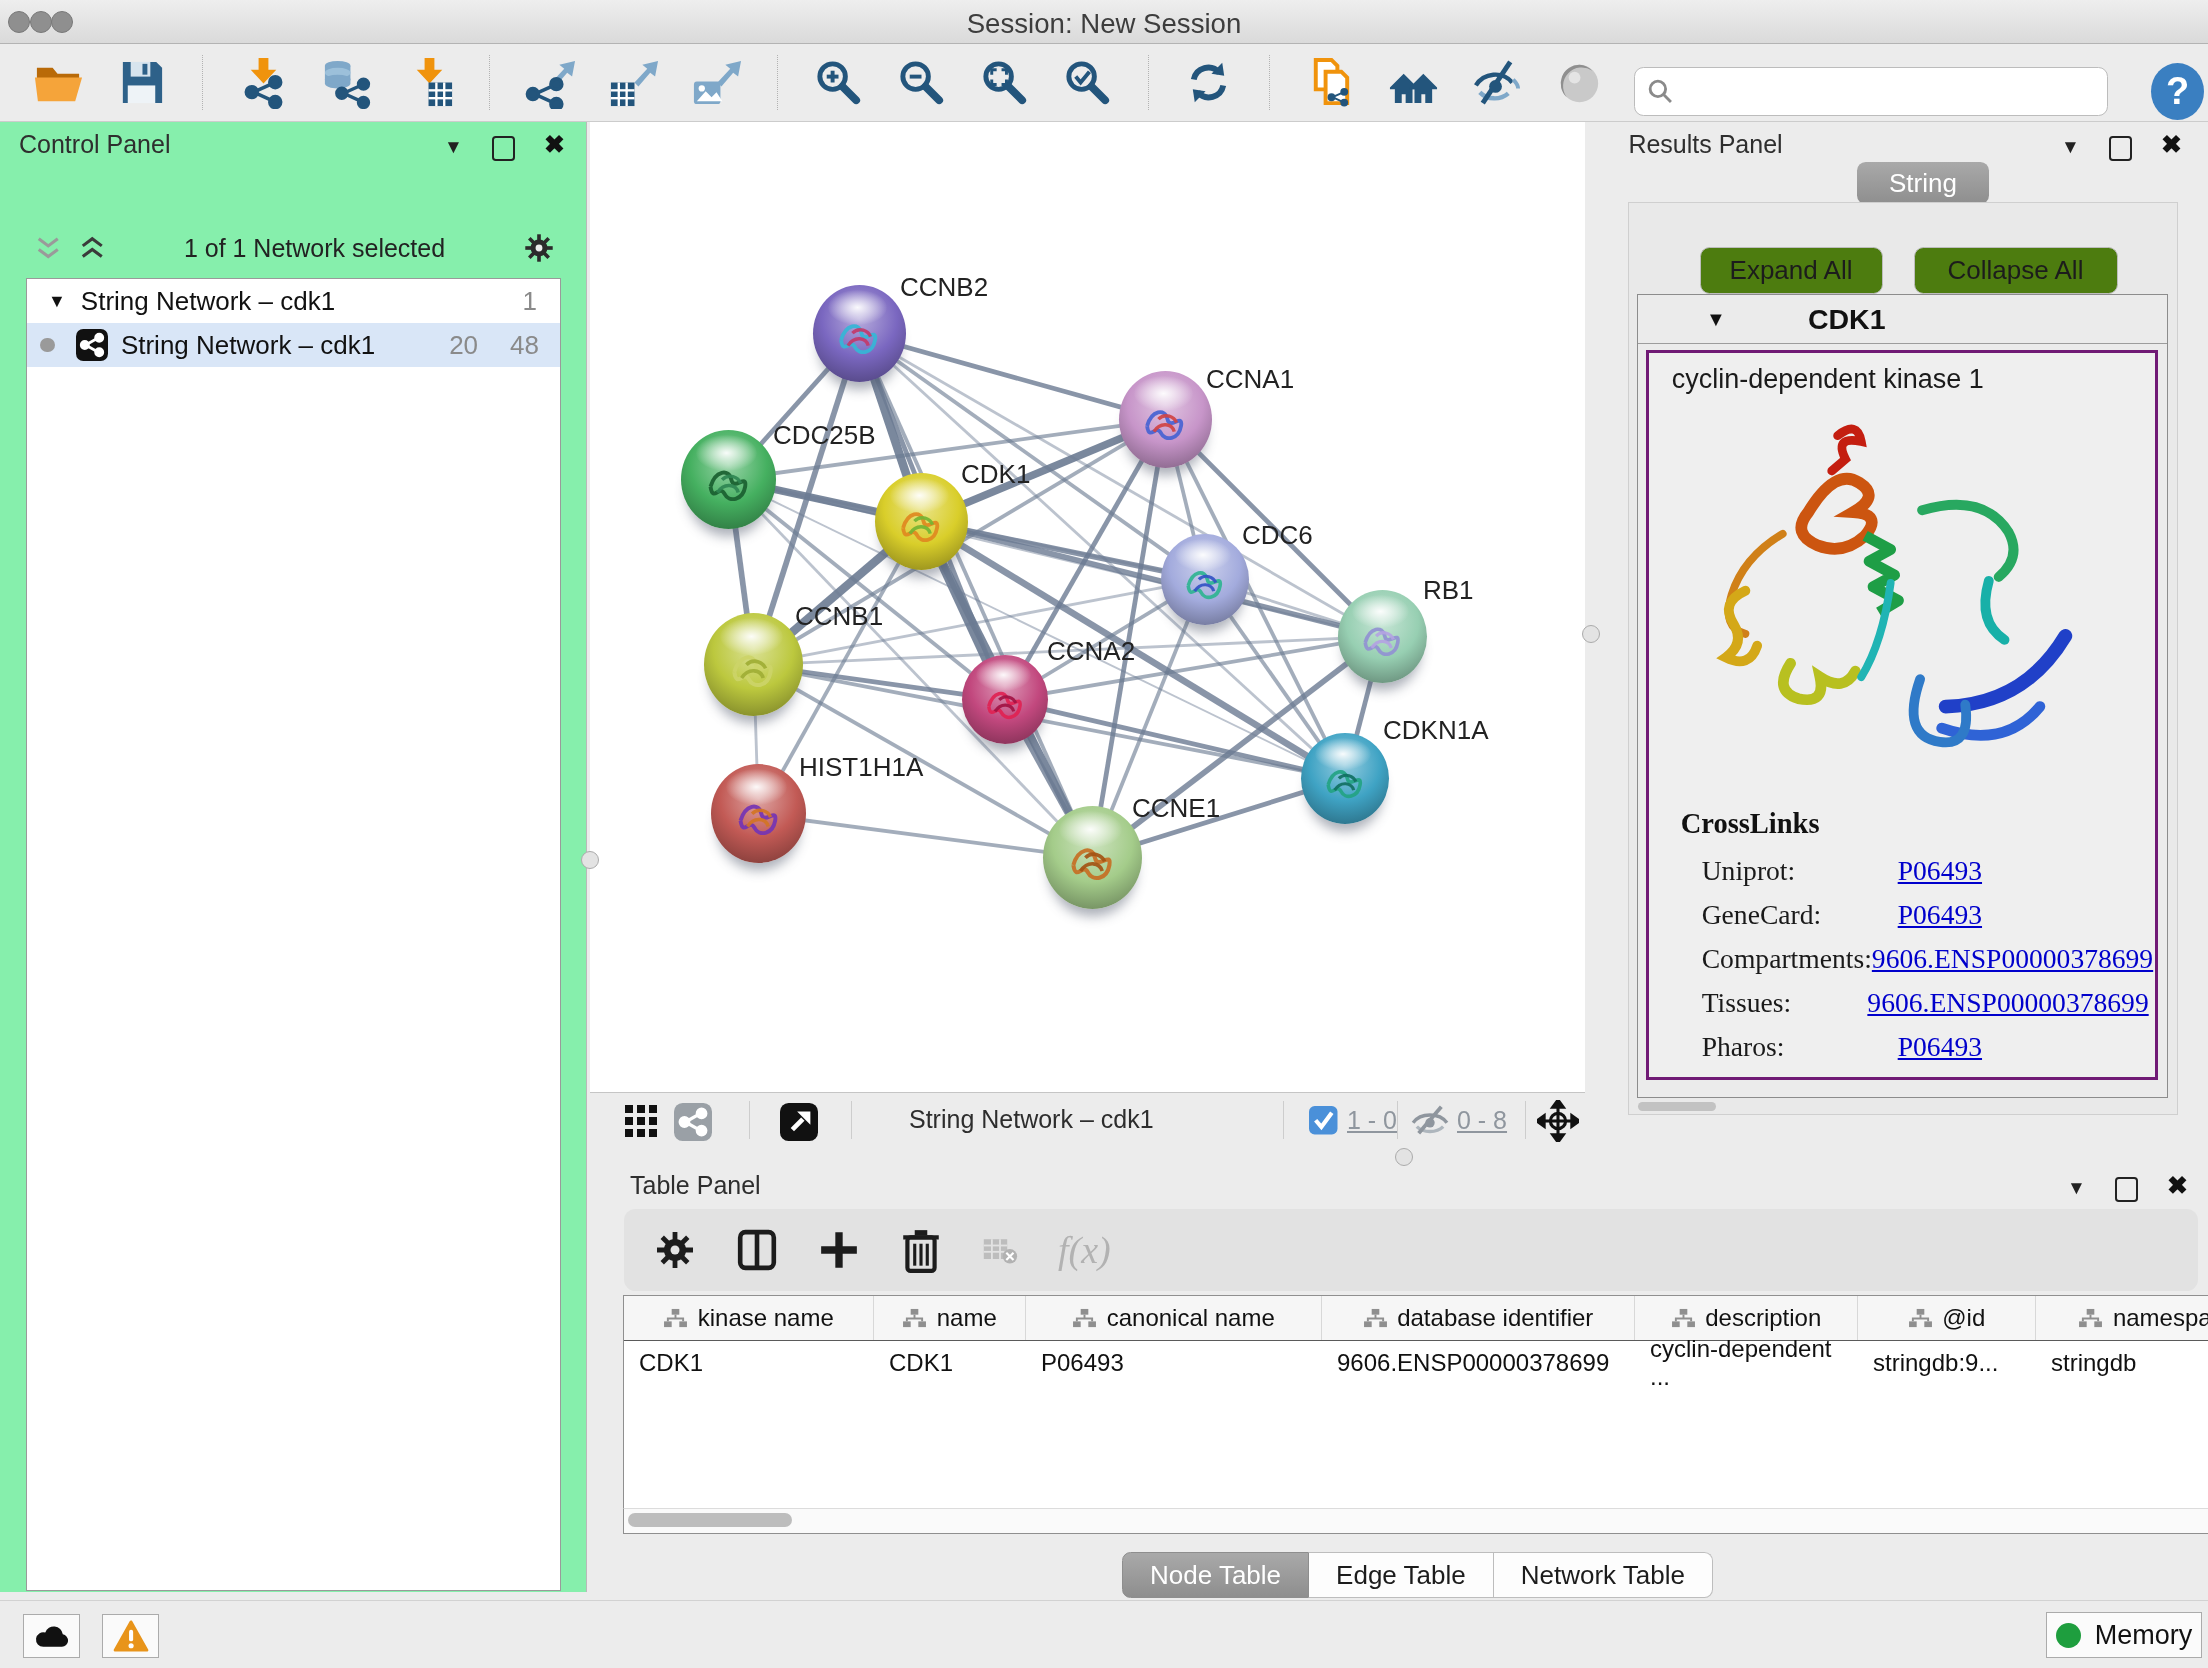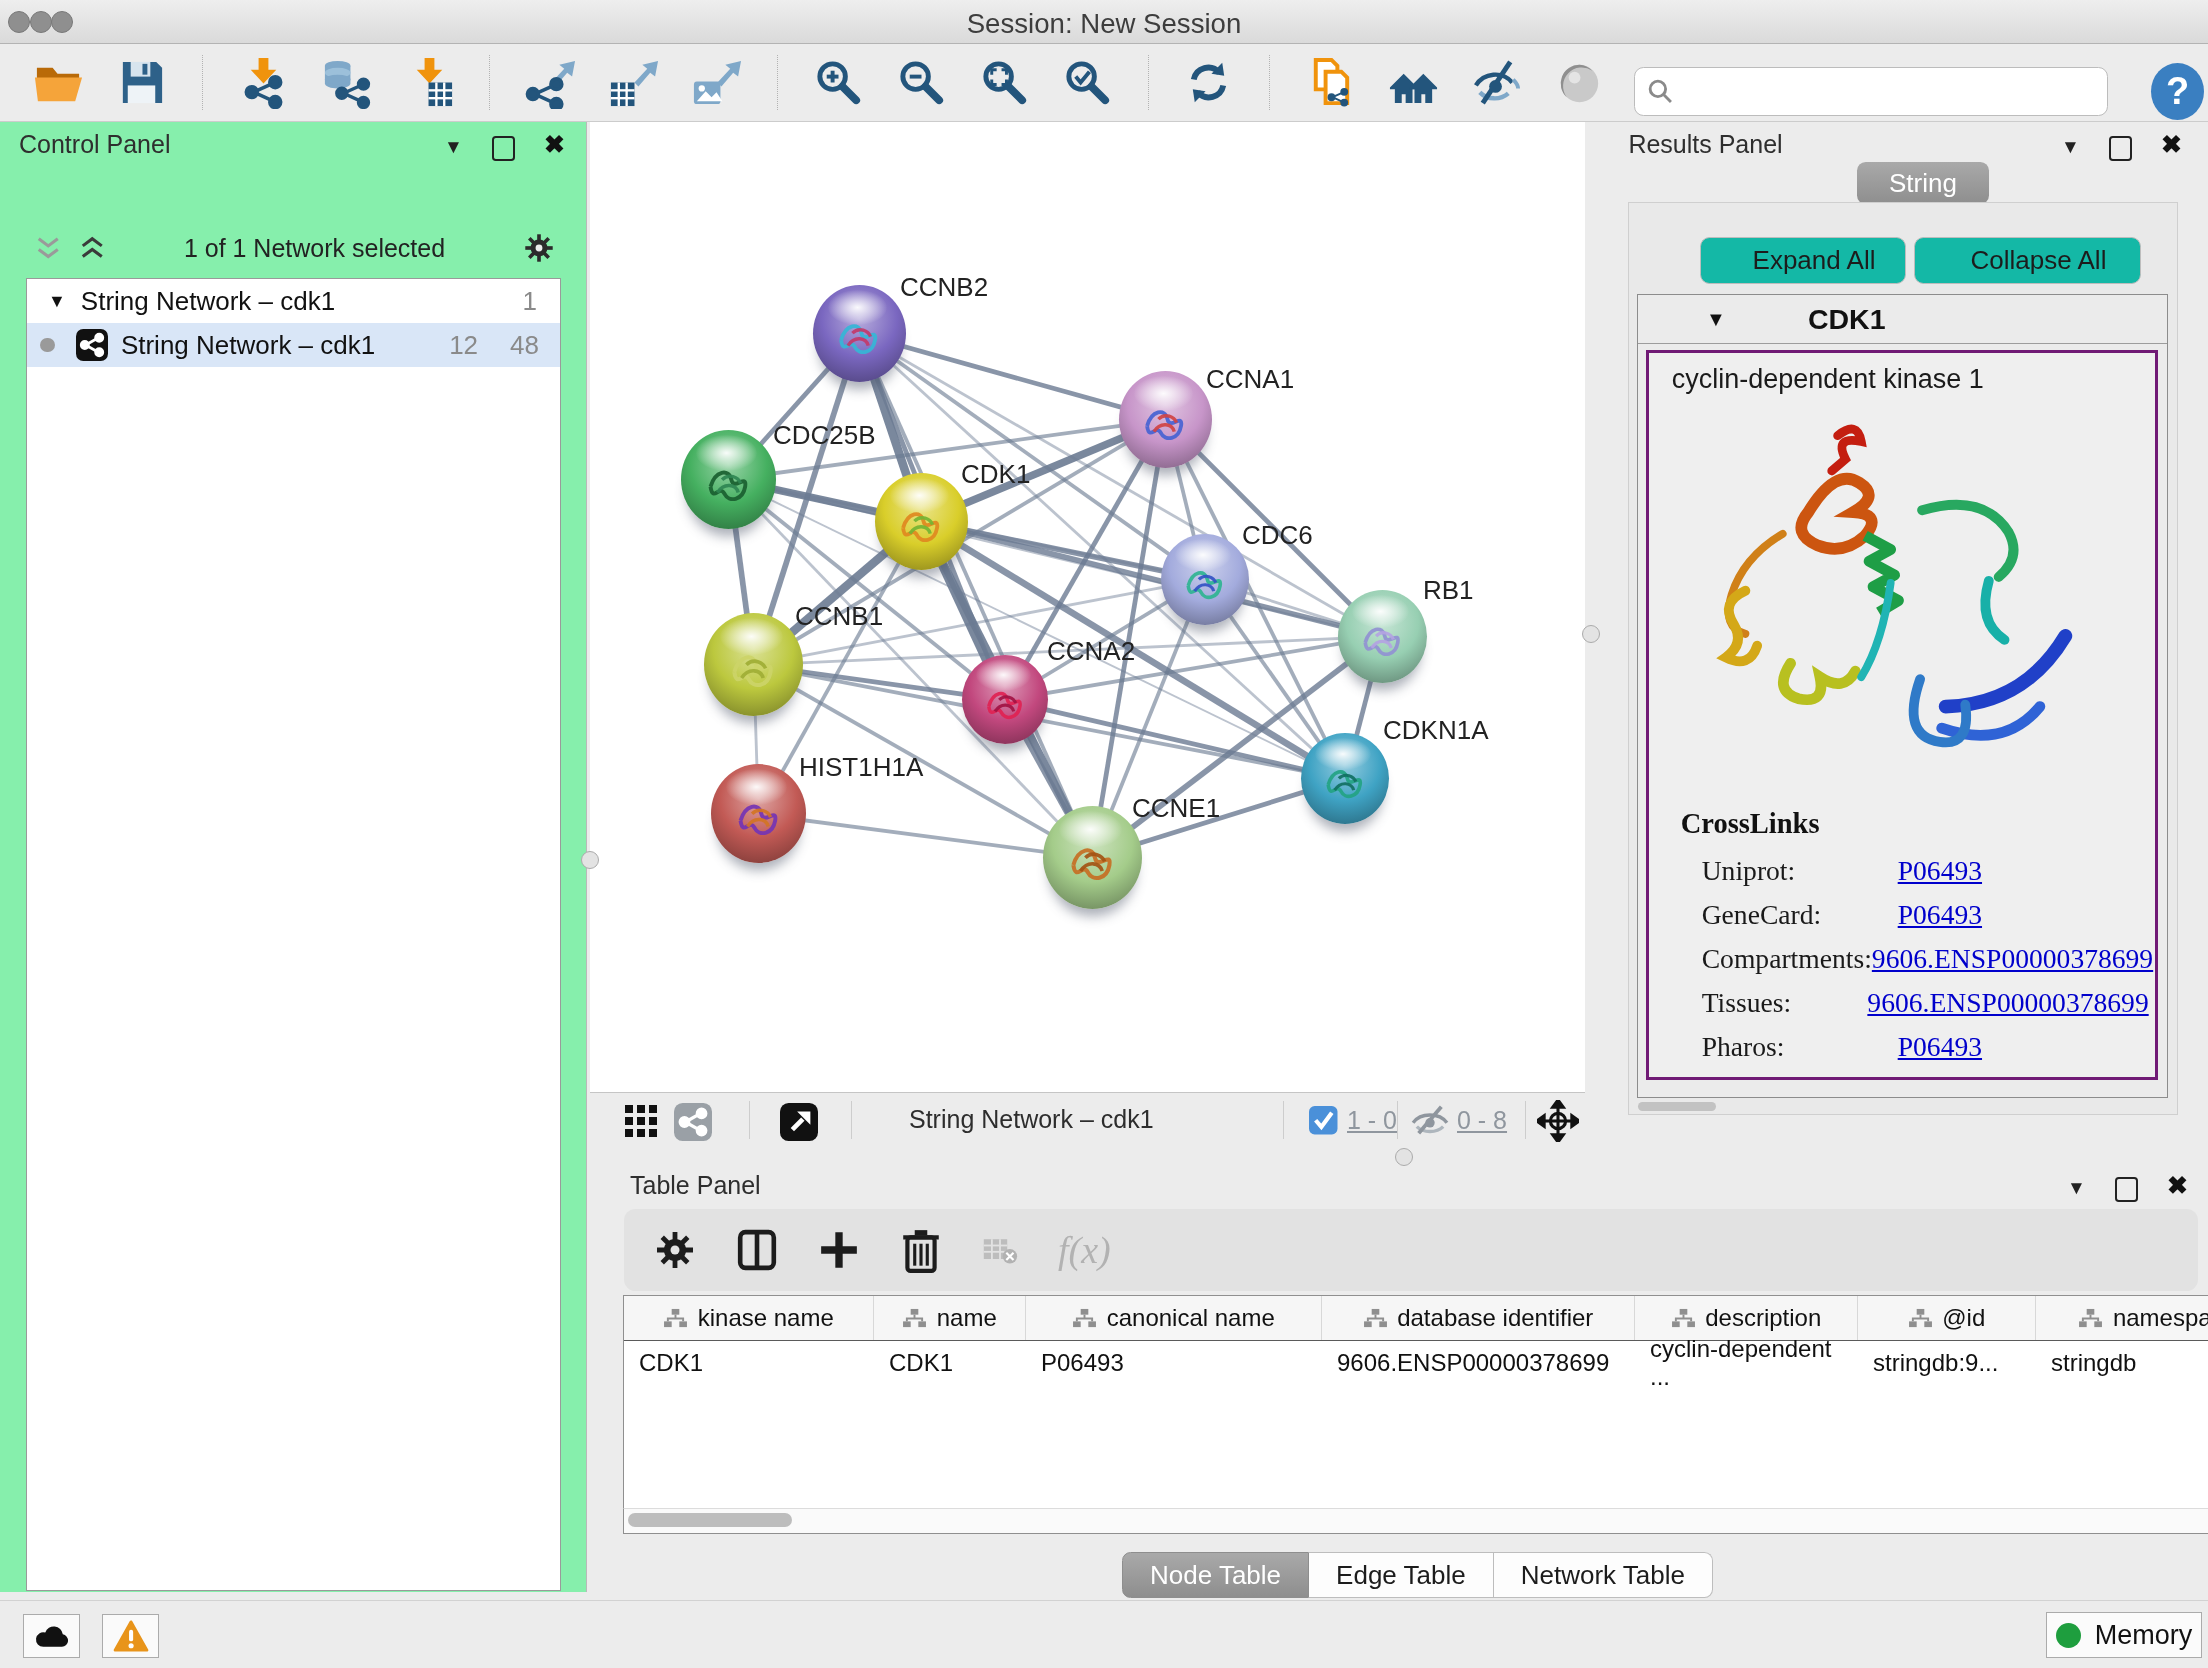--- a/index.html
+++ b/index.html
@@ -75,22 +75,22 @@
   .cf-num{position:absolute;top:13.3px;font-size:25px;color:#8f969e;text-decoration:underline;}
 
   
   .rpanel{position:absolute;left:1617px;top:122px;width:592px;height:1024px;background:#ececec;}
   .rp-head{position:absolute;left:11.4px;top:7.6px;}
   .rp-icons{position:absolute;right:27px;top:7.6px;}
   .rp-tab{position:absolute;left:240px;top:40px;padding:5.7px 32px;background:linear-gradient(#a9a9a9,#8e8e8e);
     color:#fff;font-size:26px;border-radius:8.6px;}
   .rp-outer{position:absolute;left:10.5px;top:80px;width:550px;height:913px;background:#e9e9e9;
     border:1px solid #cfcfcf;box-sizing:border-box;}
-  .rp-btn{position:absolute;top:34px;height:45px;background:#14b8a6;border:1px solid #bdbdbd;border-radius:9.5px;
-    font-size:26px;color:#1c1c1c;display:flex;align-items:center;justify-content:center;padding-left:23px;}
+  .rp-btn{position:absolute;top:44px;height:45px;background:#4d7c0f;border:1px solid #bdbdbd;border-radius:9.5px;
+    font-size:26px;color:#1c1c1c;display:flex;align-items:center;justify-content:center;}
   .rp-inner{position:absolute;left:8.6px;top:91px;width:531px;height:804px;border:1.9px solid #8c8c8c;
     background:#ebebeb;box-sizing:border-box;}
   .rp-gene-row{height:48px;border-bottom:1.9px solid #9c9c9c;display:flex;align-items:center;}
   .rp-gene-row .tri{margin:0 0 0 68px;font-size:20px;color:#111;}
   .rp-gene-row .gname{font-size:28.5px;font-weight:bold;color:#111;margin-left:82px;}
   .rp-content{position:absolute;left:7.6px;top:55px;width:512px;height:730px;border:3px solid #701a75;
     background:#efefef;box-sizing:border-box;}
   .rp-desc{font-size:27px;color:#1a1a1a;margin:11.4px 0 0 23px;}
   .protein{position:absolute;left:27px;top:63px;width:447px;height:373px;}
   .clx-title{position:absolute;left:32px;top:455px;font-family:"Liberation Serif",serif;font-size:28.5px;font-weight:bold;color:#111;}
@@ -335,21 +335,21 @@
             <g stroke="#fff" stroke-width="3.4" fill="#fff">
               <line x1="12" y1="20" x2="28" y2="11"></line>
               <line x1="12" y1="20" x2="28" y2="29"></line>
               <circle cx="11" cy="20" r="4.5"></circle>
               <circle cx="29" cy="11" r="4.5"></circle>
               <circle cx="29" cy="29" r="4.5"></circle>
             </g>
           </svg>
         <span>String Network – cdk1</span>
         <span class="cp-cnt2">
-          <span>12</span>
+          <span>20</span>
           <span>48</span>
         </span>
       </div>
     </div>
   </div>
 
   <div class="canvas">
     <svg id="edges" width="995" height="970" viewBox="620 128 1046 1020">
         <line x1="903" y1="351" x2="969" y2="548" stroke="#6b7b92" stroke-width="9" stroke-opacity="0.9"></line>
         <line x1="903" y1="351" x2="1225" y2="441" stroke="#6b7b92" stroke-width="5" stroke-opacity="0.8"></line>

